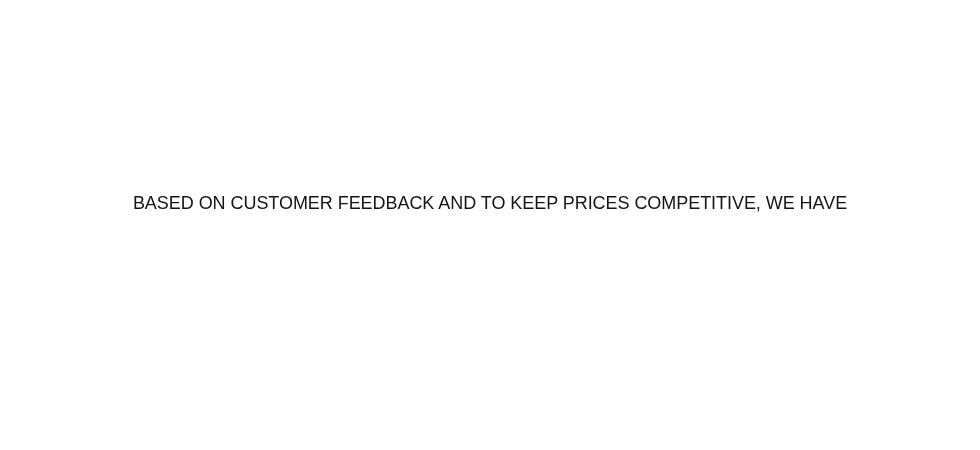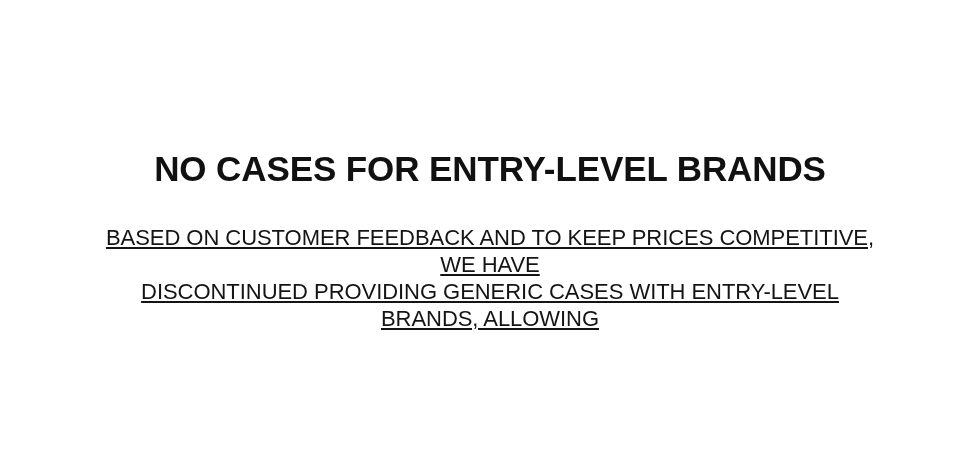--- a/index.html
+++ b/index.html
@@ -43,40 +43,37 @@
     letter-spacing: -0.1px;
     color: #111111;
     text-transform: uppercase;
     white-space: nowrap;
   }
 
   .notice-body {
     margin: 0;
     padding-top: 38px;
     font-family: "Liberation Sans", "DejaVu Sans", sans-serif;
-    font-size: 22px;
+    font-size: 18px;
     font-weight: 400;
     line-height: 27px;
     letter-spacing: -0.05px;
     color: #141414;
     text-transform: uppercase;
-    text-decoration: underline;
   }
 
   .notice-body .body-line {
     display: block;
   }
 </style>
 </head>
 <body>
 
 <section class="notice-section">
   <div class="notice-inner">
 
-    <h2 class="notice-heading">NO CASES FOR ENTRY-LEVEL BRANDS</h2>
 
     <p class="notice-body">
       <span class="body-line">BASED ON CUSTOMER FEEDBACK AND TO KEEP PRICES COMPETITIVE, WE HAVE</span>
-      <span class="body-line">DISCONTINUED PROVIDING GENERIC CASES WITH ENTRY-LEVEL BRANDS, ALLOWING</span>
     </p>
 
   </div>
 </section>
 
 </body></html>

